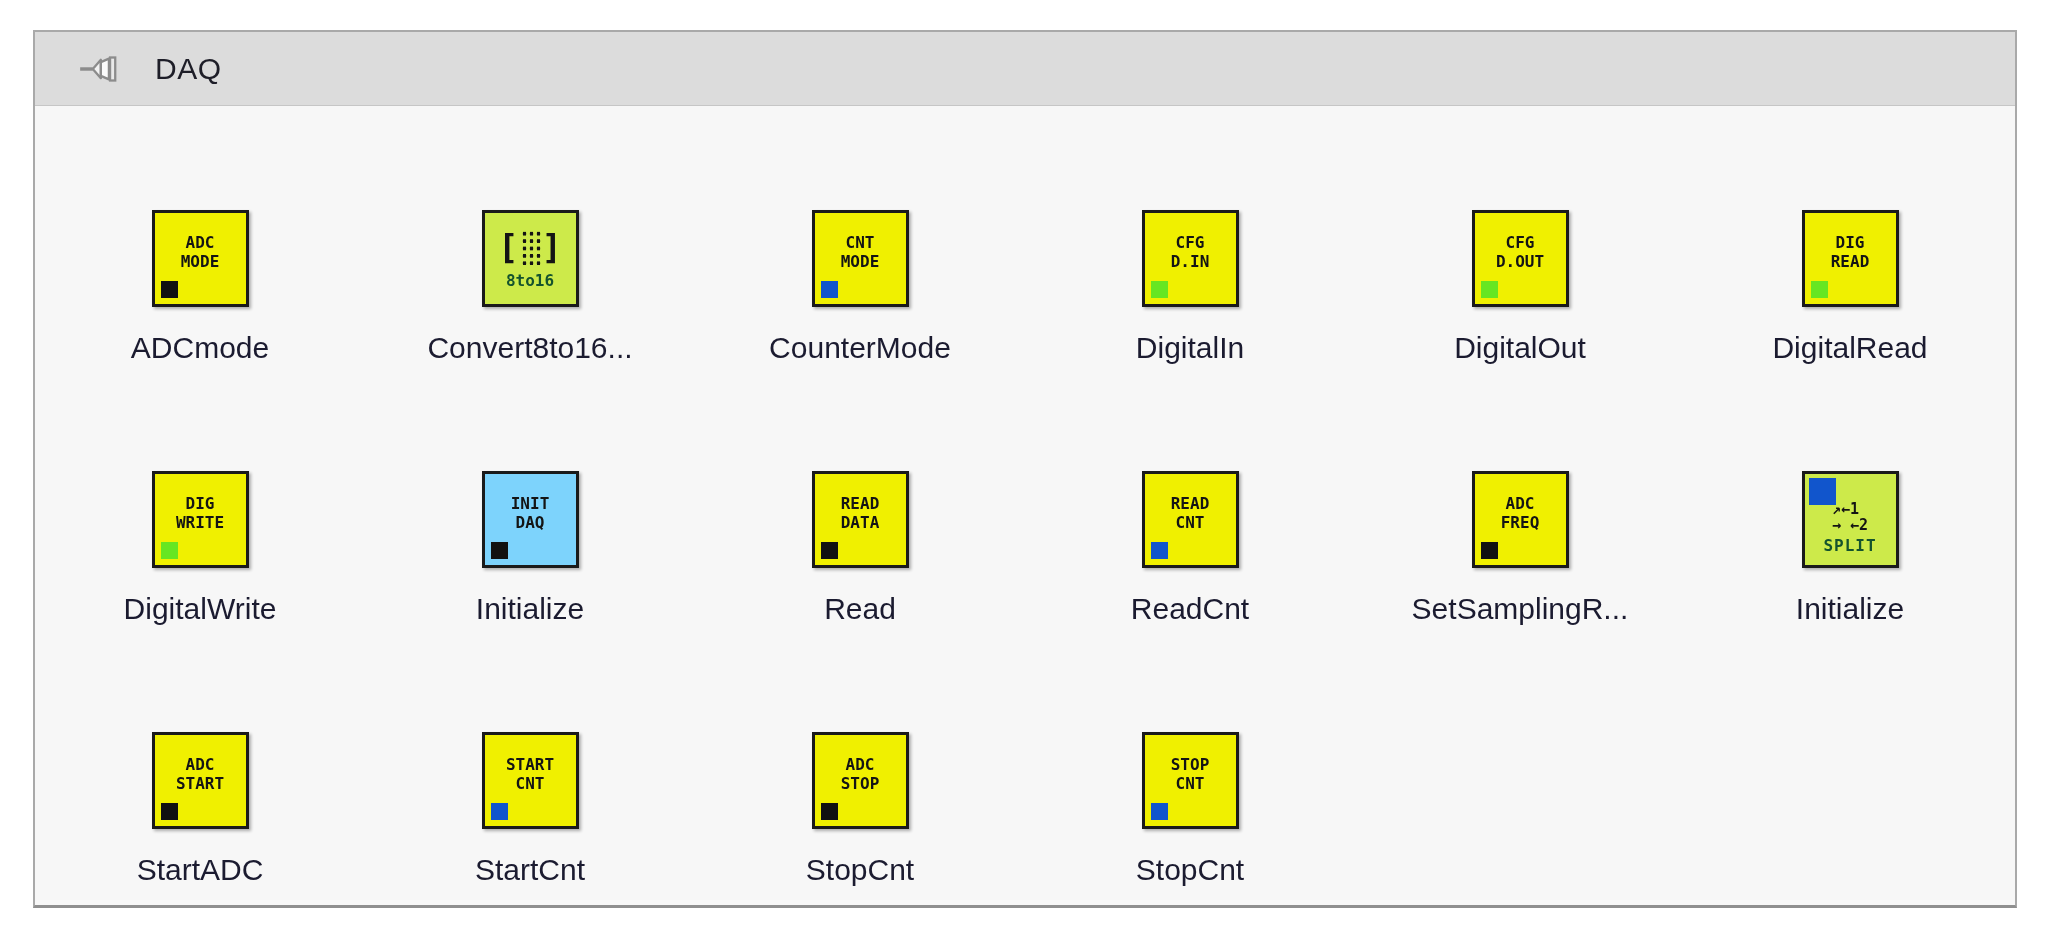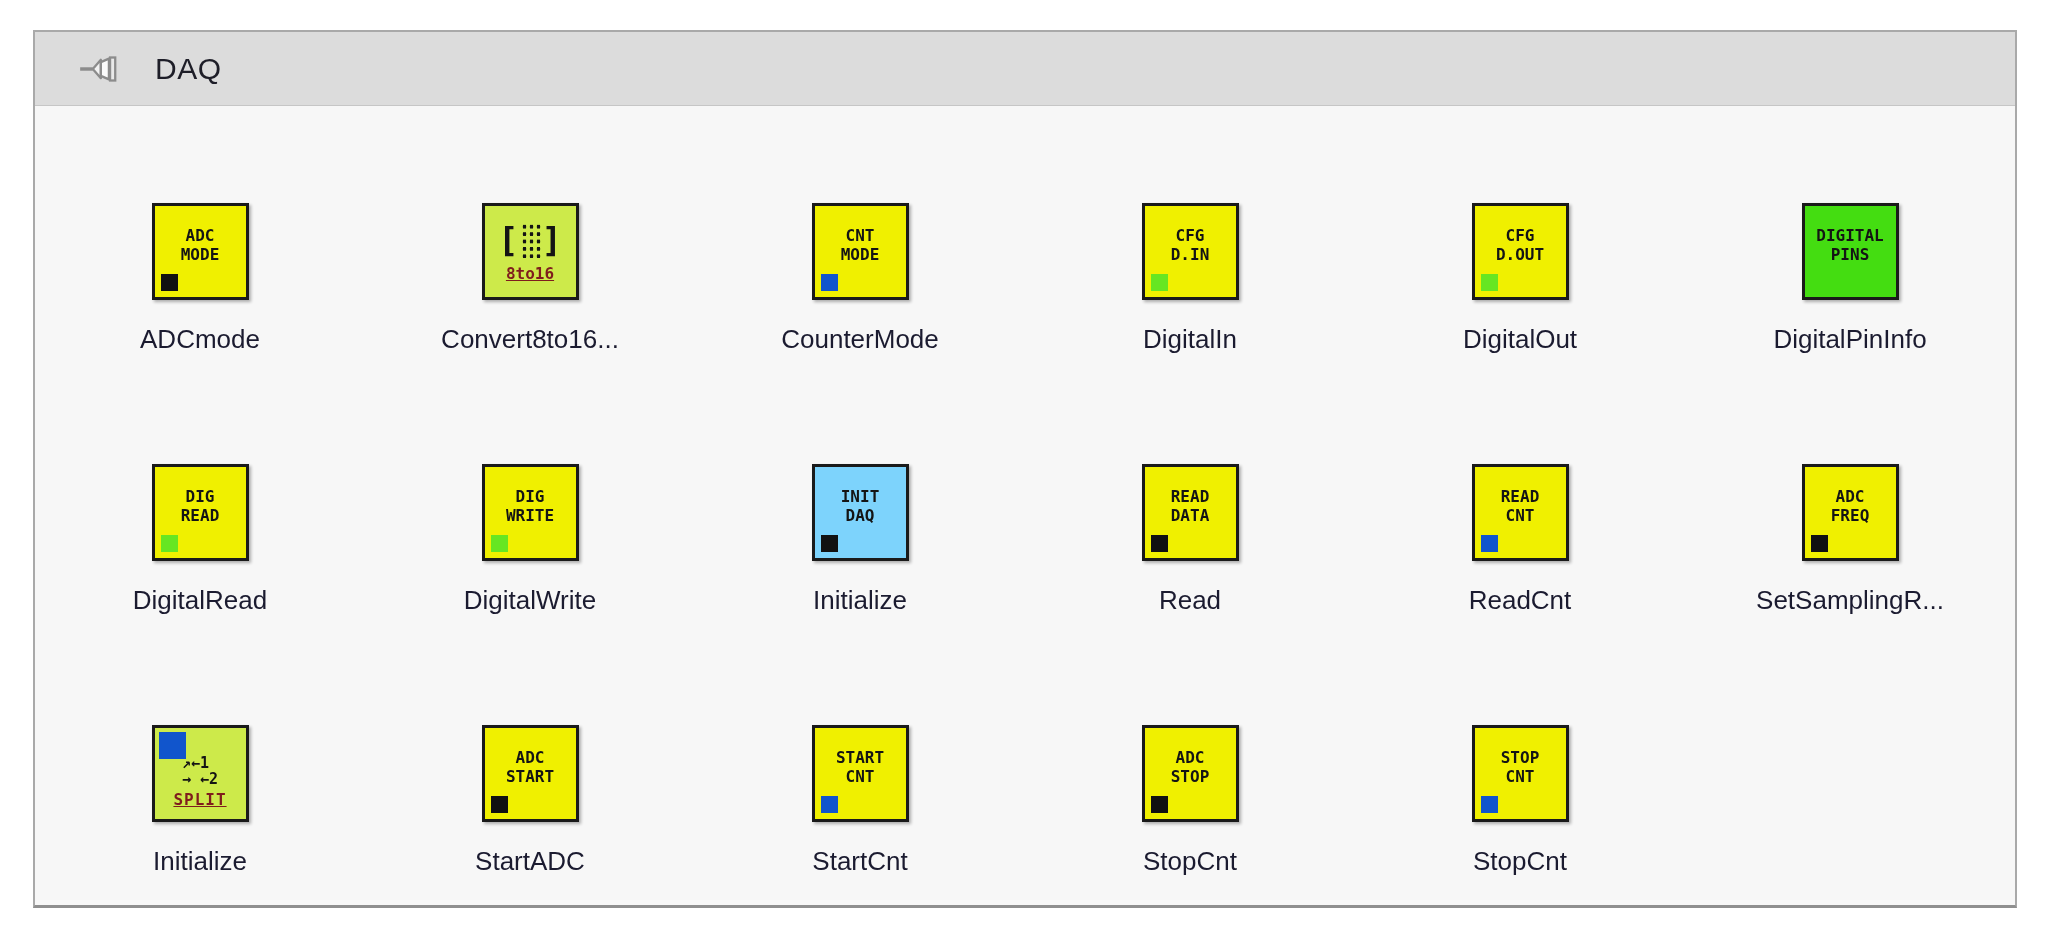--- a/index.html
+++ b/index.html
@@ -16,56 +16,56 @@
     border-bottom:3px solid #8f8f8f;
   }
   .panel-header {
     height:74px; background:#dcdcdc; border-bottom:1px solid #c6c6c6;
     display:flex; align-items:center; padding-left:44px; gap:30px;
   }
   .pin-btn { width:46px; height:30px; display:flex; align-items:center; cursor:pointer; }
   .panel-title { font-size:30px; color:#1e1e28; letter-spacing:0.5px; }
   .palette-grid {
     display:grid; grid-template-columns:repeat(6,1fr);
-    grid-auto-rows:261px; width:100%; padding-top:2px;
+    grid-auto-rows:261px; width:100%; padding-top:12px;
   }
   .cell {
     display:flex; flex-direction:column; align-items:center;
     justify-content:flex-end; padding-bottom:14px; gap:24px; cursor:default;
   }
   .block {
     position:relative; width:97px; height:97px;
     border:3px solid #1a1a1a;
     box-shadow:2px 2px 3px rgba(0,0,0,0.30);
     display:flex; flex-direction:column; align-items:center; justify-content:center;
   }
   .block-text {
     white-space:pre-line; text-align:center;
     font-family:"DejaVu Sans Mono", monospace;
     font-weight:bold; font-size:16px; line-height:1.15;
     color:#141414; letter-spacing:0px;
     padding-bottom:12px;
   }
   .corner { position:absolute; width:17px; height:17px; left:6px; bottom:6px; }
   .corner.top-left { left:4px; top:4px; bottom:auto; width:27px; height:27px; }
-  .item-label { font-size:26px; color:#1b1b30; text-align:center; white-space:nowrap; }
+  .item-label { font-size:30px; color:#1b1b30; text-align:center; white-space:nowrap; }
   
   .cv-top { display:flex; align-items:center; margin-top:2px; }
   .cv-bracket {
     font-family:"DejaVu Sans Mono", monospace; font-weight:bold;
     font-size:34px; line-height:1; color:#141414;
   }
   .cv-dots {
     width:21px; height:36px; margin:0 1px;
     background-image:radial-gradient(circle, #141414 1.8px, transparent 2.1px);
     background-size:7px 7.4px; background-position:1px 1px;
   }
   .cv-cap, .sp-cap {
     font-family:"DejaVu Sans Mono", monospace; font-weight:bold;
-    font-size:16px; color:#7f1d1d; margin-top:6px;text-decoration:underline;
+    font-size:16px; color:#14532d; margin-top:6px;
   }
   
   .sp-lines {
     font-family:"DejaVu Sans Mono", monospace; font-weight:bold;
     font-size:15px; line-height:1.1; color:#141414;
     white-space:pre-line; text-align:left; margin-top:16px;
   }
   .sp-cap { margin-top:2px; letter-spacing:1px; }
 </style>
 </head>
@@ -123,27 +123,20 @@
   </div>
         <div class="cell">
     <div class="block" style="background: rgb(240, 240, 0);">
       <div class="block-text">CFG
 D.OUT</div>
     <div class="corner" style="background: rgb(102, 230, 34);"></div>
           </div>
     <div class="item-label">DigitalOut</div>
   </div>
         <div class="cell">
-    <div class="block" style="background: rgb(68, 221, 17);">
-      <div class="block-text">DIGITAL
-PINS</div>
-    </div>
-    <div class="item-label">DigitalPinInfo</div>
-  </div>
-        <div class="cell">
     <div class="block" style="background: rgb(240, 240, 0);">
       <div class="block-text">DIG
 READ</div>
     <div class="corner" style="background: rgb(102, 230, 34);"></div>
           </div>
     <div class="item-label">DigitalRead</div>
   </div>
         <div class="cell">
     <div class="block" style="background: rgb(240, 240, 0);">
       <div class="block-text">DIG

